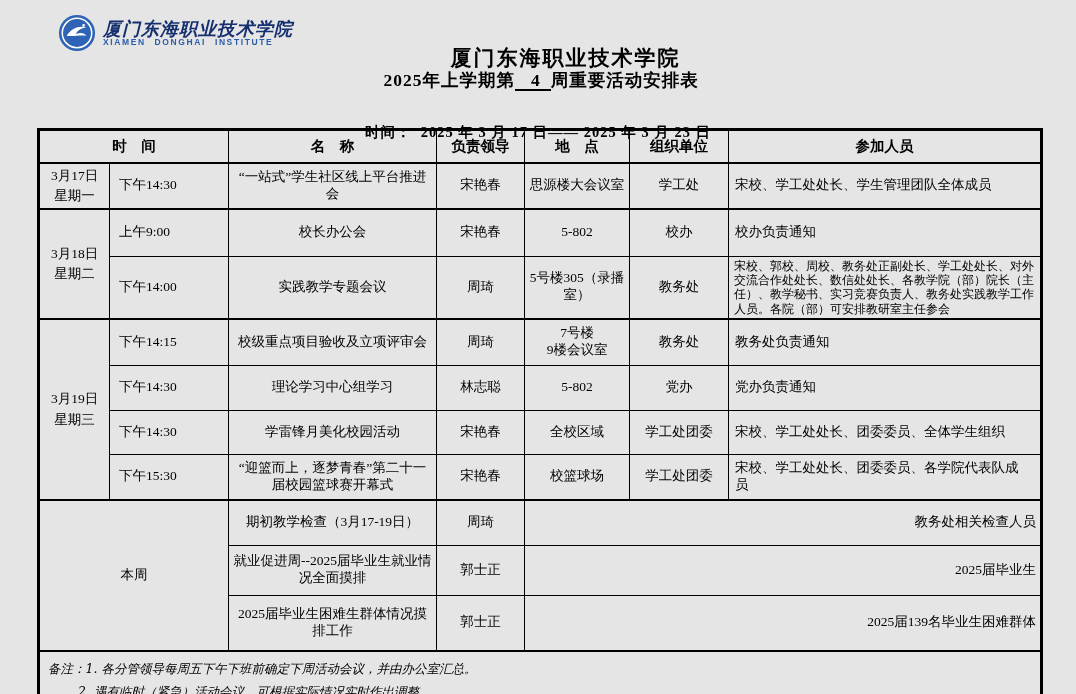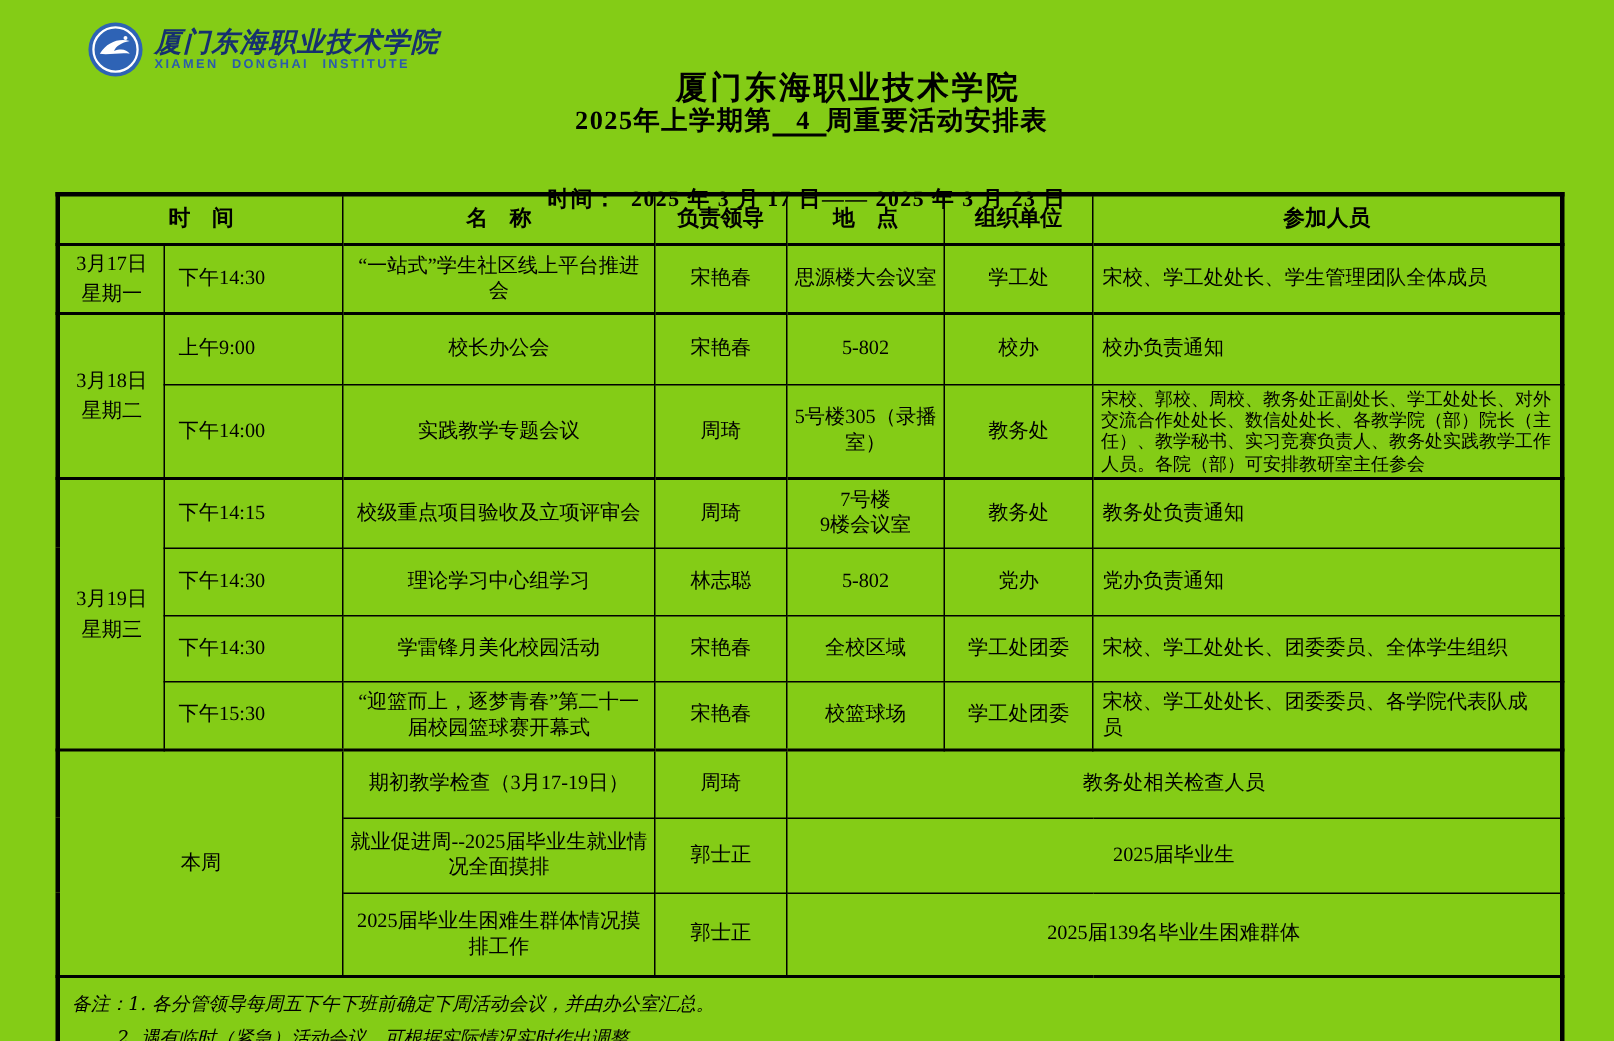--- a/index.html
+++ b/index.html
@@ -1,20 +1,20 @@
 <!DOCTYPE html>
 <html><head>
 <meta charset="utf-8">
 <style>
   html,body{margin:0;padding:0;background:#ffffff;}
   body{
     width:1076px;height:694px;position:relative;overflow:hidden;
     font-family:"Liberation Serif","DejaVu Serif",serif;color:#000;
   }
-  .page{position:absolute;inset:0;background:#84cc16;}
+  .page{position:absolute;inset:0;background:#e5e5e5;}
 
   
   .logo{position:absolute;left:58px;top:14px;display:flex;align-items:center;gap:7px;}
   .emblem{width:38px;height:38px;flex:0 0 auto;}
   .logo-text{display:flex;flex-direction:column;line-height:1;}
   .logo-cn{
     font-size:18px;font-weight:bold;font-style:italic;color:#16306f;
     font-family:"DejaVu Serif","Liberation Serif",serif;letter-spacing:1px;
   }
   .logo-en{
@@ -52,21 +52,21 @@
     font-size:13.5px;line-height:1.25;
     overflow:hidden;
   }
   .sched th{font-size:14.5px;font-weight:bold;padding:4px 2px;}
   .sched tr.gs>th,.sched tr.gs>td{border-top:2.6px solid #000;}
   td.time{text-align:left;padding-left:9px;}
   td.part{text-align:left;padding-left:6px;padding-right:20px;}
   td.part-sm{font-size:12px;line-height:1.2;text-align:left;padding:2px 5px;}
   td.place{white-space:pre-line;}
   td.daycell{white-space:pre-line;line-height:1.5;}
-  td.merged{text-align:center;}
+  td.merged{text-align:right;}
 
   
   td.notes{
     text-align:left;vertical-align:top;padding:6px 8px;
     font-style:italic;font-size:12.5px;line-height:1.8;
     font-family:"DejaVu Serif","Liberation Serif",serif;
   }
   .note2{padding-left:30px;}
 </style>
 </head>

